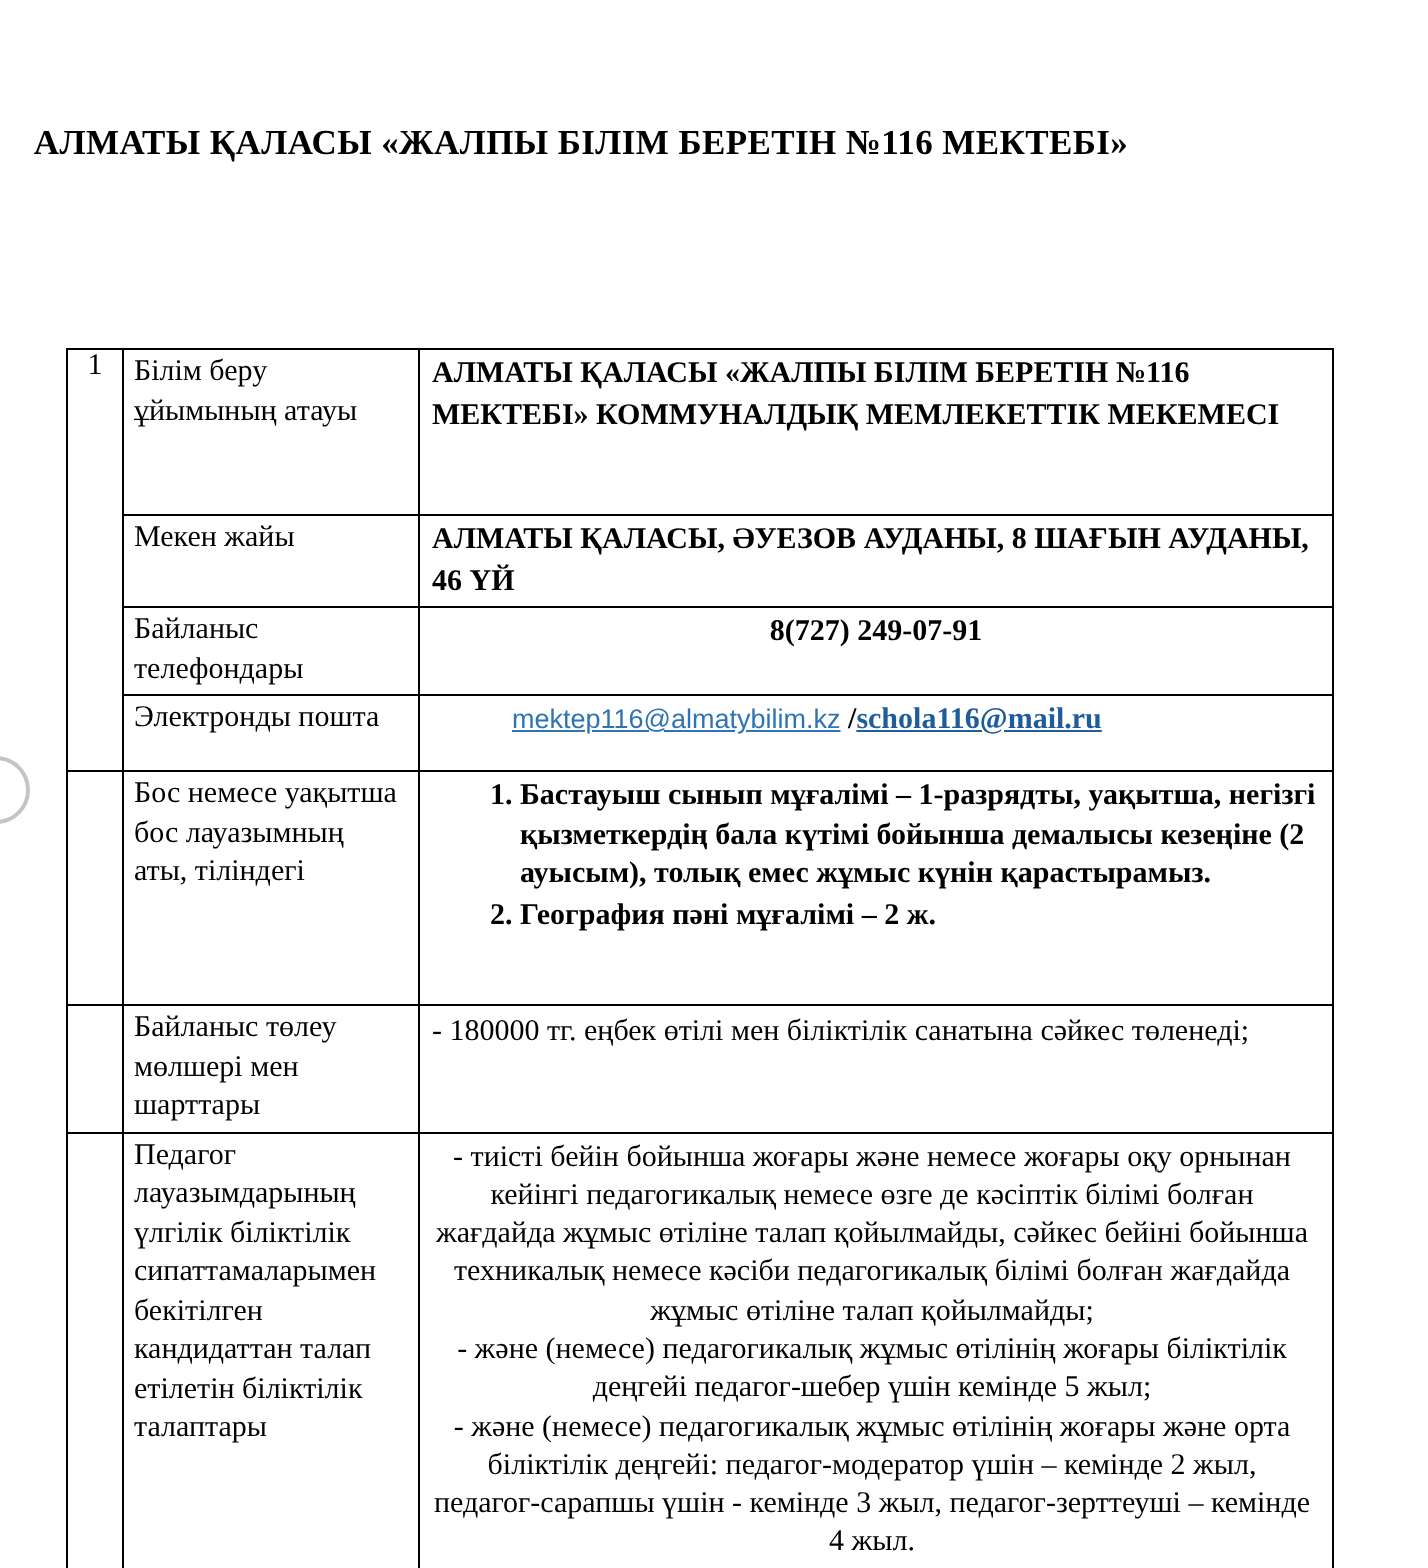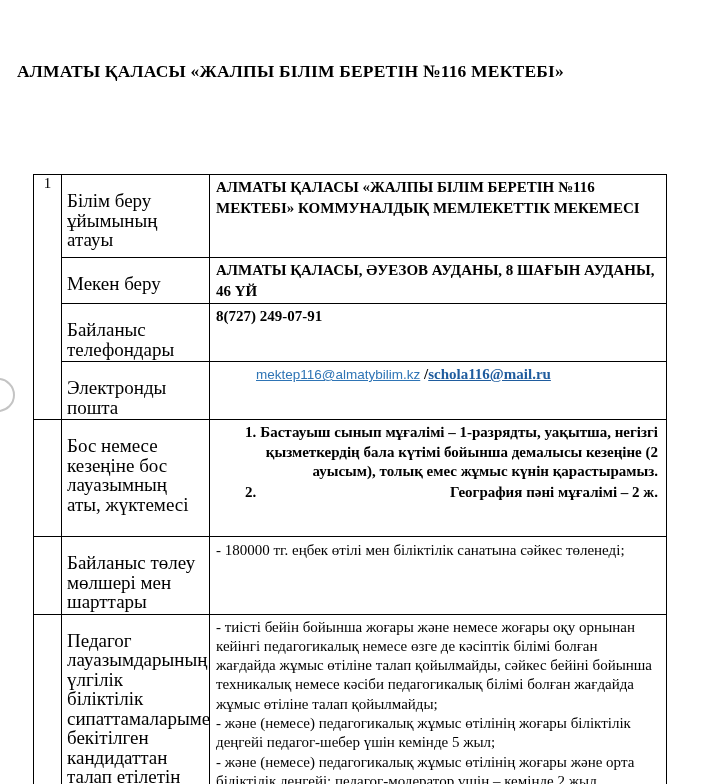--- a/index.html
+++ b/index.html
@@ -39,48 +39,47 @@
     border: 1px solid #000;
     vertical-align: top;
     overflow: hidden;
     padding: 0;
   }
   td.num-cell {
     vertical-align: middle; text-align: center;
     font-size: 15px;
   }
   .lbl {
-    font-size: 19px; line-height: 19.5px;
+    font-size: 15px; line-height: 19.5px;
     padding: 2px 10px 2px 5px;
-    margin-top: 14px;
   }
   .val-bold {
     font-weight: bold; font-size: 15px; line-height: 20.5px;
     padding: 2px 8px 2px 6px;
   }
-  .val-phone { font-weight: bold; font-size: 15px; line-height: 20px; padding: 2px 6px; }
+  .val-phone { font-weight: bold; font-size: 15px; line-height: 20px; padding: 2px 6px; text-align: center; }
   .email-line { padding: 4px 6px 2px 6px; font-size: 15px; }
   .email-sans {
     font-family: "Liberation Sans", sans-serif;
     font-size: 13.5px; color: #2E74B5;
     text-decoration: underline; cursor: pointer; margin-left: 40px;
   }
   .email-sep { font-weight: bold; color: #000; }
   .email-serif {
     font-weight: bold; font-size: 15px; color: #1F5C9E;
     text-decoration: underline; cursor: pointer; text-align: center;
   }
   ol.vac-list {
     margin: 3px 0 0 0; padding: 0 8px 0 50px;
-    font-weight: bold; font-size: 15px; line-height: 19.5px; text-align: right;
+    font-weight: bold; font-size: 15px; line-height: 19.5px;
   }
   ol.vac-list li { margin: 0 0 1px 0; }
   .val-plain { font-size: 15px; line-height: 20px; padding: 3px 8px 2px 6px; }
   .val-req { font-size: 15px; line-height: 19.3px; padding: 3px 10px 2px 6px; }
-  .val-req div { margin: 0; }
+  .val-req div { margin: 0; text-align: center; }
 </style>
 </head>
 <body>
 
 <div class="page">
 
   <div class="doc-title">
     <div>АЛМАТЫ ҚАЛАСЫ «ЖАЛПЫ БІЛІМ БЕРЕТІН №116 МЕКТЕБІ»</div>
   </div>
 
@@ -100,21 +99,21 @@
         </td>
         <td>
           <div class="lbl">Білім беру ұйымының атауы</div>
         </td>
         <td>
           <div class="val-bold">АЛМАТЫ ҚАЛАСЫ «ЖАЛПЫ БІЛІМ БЕРЕТІН №116 МЕКТЕБІ» КОММУНАЛДЫҚ МЕМЛЕКЕТТІК МЕКЕМЕСІ</div>
         </td>
       </tr>
       <tr style="height:40px">
         <td>
-          <div class="lbl">Мекен беру</div>
+          <div class="lbl">Мекен жайы</div>
         </td>
         <td>
           <div class="val-bold">АЛМАТЫ ҚАЛАСЫ, ӘУЕЗОВ АУДАНЫ,  8 ШАҒЫН АУДАНЫ,  46 ҮЙ</div>
         </td>
       </tr>
       <tr style="height:39px">
         <td>
           <div class="lbl">Байланыс телефондары</div>
         </td>
         <td>
@@ -127,21 +126,21 @@
         </td>
         <td>
           <div class="email-line">
             <a class="email-sans">mektep116@almatybilim.kz</a><span class="email-sep"> /</span><a class="email-serif">schola116@mail.ru</a>
           </div>
         </td>
       </tr>
       <tr style="height:117px">
         <td></td>
         <td>
-          <div class="lbl">Бос немесе кезеңіне бос лауазымның аты, жүктемесі</div>
+          <div class="lbl">Бос немесе уақытша бос лауазымның аты, тіліндегі</div>
         </td>
         <td>
           <ol class="vac-list">
             <li>Бастауыш сынып мұғалімі – 1-разрядты, уақытша, негізгі қызметкердің бала күтімі бойынша демалысы кезеңіне (2 ауысым), толық емес жұмыс күнін қарастырамыз.</li>
             <li>География пәні мұғалімі – 2 ж.</li>
           </ol>
         </td>
       </tr>
       <tr style="height:59px">
         <td></td>

